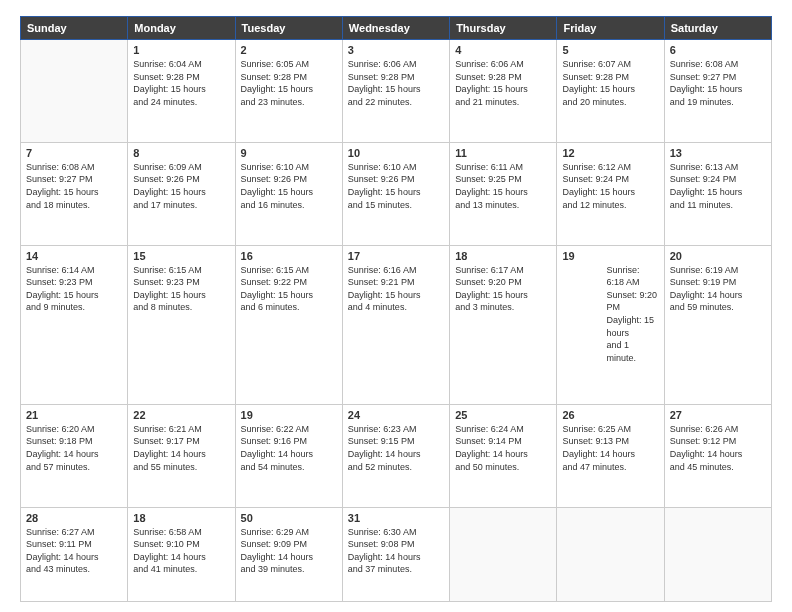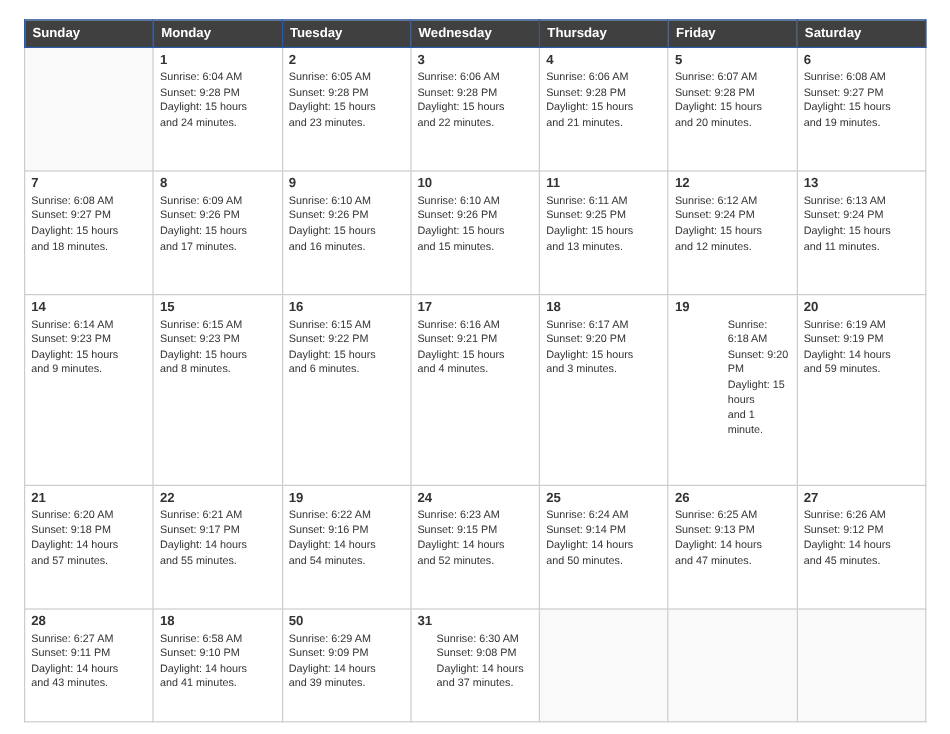--- a/index.html
+++ b/index.html
@@ -316,21 +316,21 @@
           </td>
           <td>
             <span class="day-num">50</span>
             <div class="day-info" style="white-space: pre-line;">Sunrise: 6:29 AM
 Sunset: 9:09 PM
 Daylight: 14 hours
 and 39 minutes.</div>
           </td>
           <td>
             <span class="day-num">31</span>
-            <div class="day-info" style="white-space: pre-line; margin-left: 16px;">Sunrise: 6:30 AM
+            <div class="day-info" style="white-space: pre-line;">Sunrise: 6:30 AM
 Sunset: 9:08 PM
 Daylight: 14 hours
 and 37 minutes.</div>
           </td>
           <td class="empty"></td>
           <td class="empty"></td>
           <td class="empty"></td>
         </tr>
       </tbody>
   </table>

